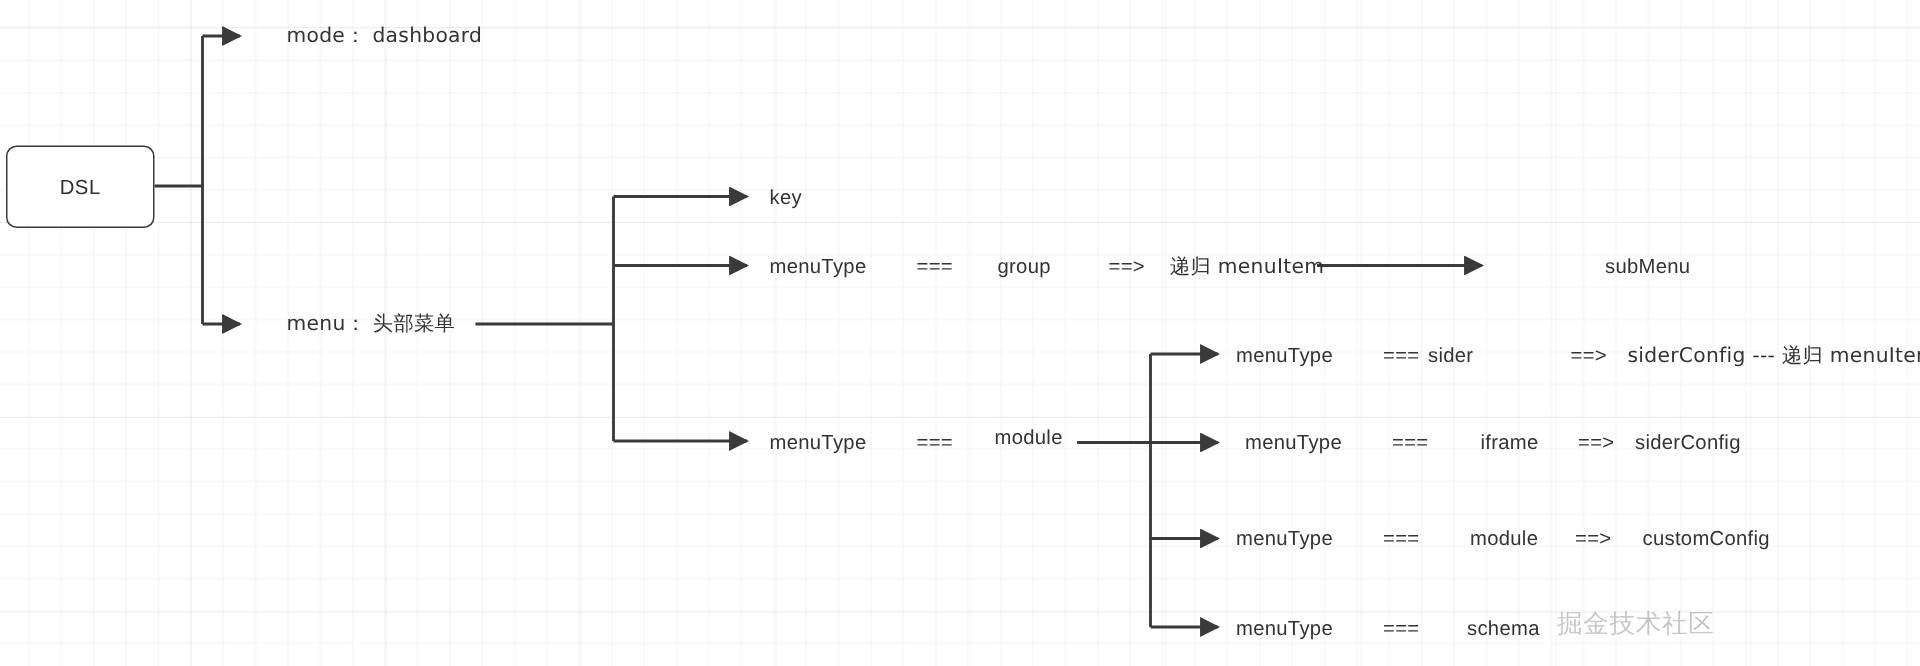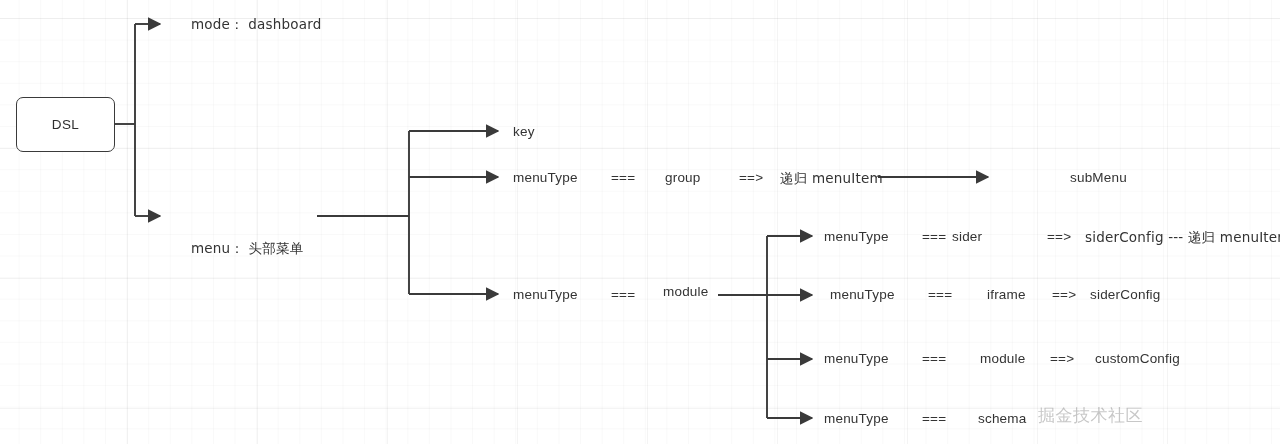--- a/index.html
+++ b/index.html
@@ -100,26 +100,26 @@
 
       <path d="M 718 295 L 767 295"></path>
       <path d="M 767 236 L 767 418"></path>
       <path d="M 767 236 L 812 236" marker-end="url(#ah)"></path>
       <path d="M 767 295 L 812 295" marker-end="url(#ah)"></path>
       <path d="M 767 359 L 812 359" marker-end="url(#ah)"></path>
       <path d="M 767 418 L 812 418" marker-end="url(#ah)"></path>
     </g>
   </svg>
 
-  <div class="node-box" style="left:16px; top:97px; width:99px; height:55px;">
+  <div class="node-box" style="left:4px; top:97px; width:99px; height:55px;">
     <span>DSL</span>
   </div>
 
   <div class="lbl cjk" style="left:191px; top:16px;">mode： dashboard</div>
-  <div class="lbl cjk" style="left:191px; top:208px;margin-top:32px;">menu： 头部菜单</div>
+  <div class="lbl cjk" style="left:191px; top:208px;">menu： 头部菜单</div>
 
   <div class="lbl" style="left:513px; top:124px;">key</div>
 
   <div class="lbl" style="left:513px; top:170px;">menuType</div>
   <div class="lbl" style="left:611px; top:170px;">===</div>
   <div class="lbl" style="left:665px; top:170px;">group</div>
   <div class="lbl" style="left:739px; top:170px;">==&gt;</div>
   <div class="lbl cjk" style="left:780px; top:170px;">递归 menuItem</div>
   <div class="lbl" style="left:1070px; top:170px;">subMenu</div>
 

